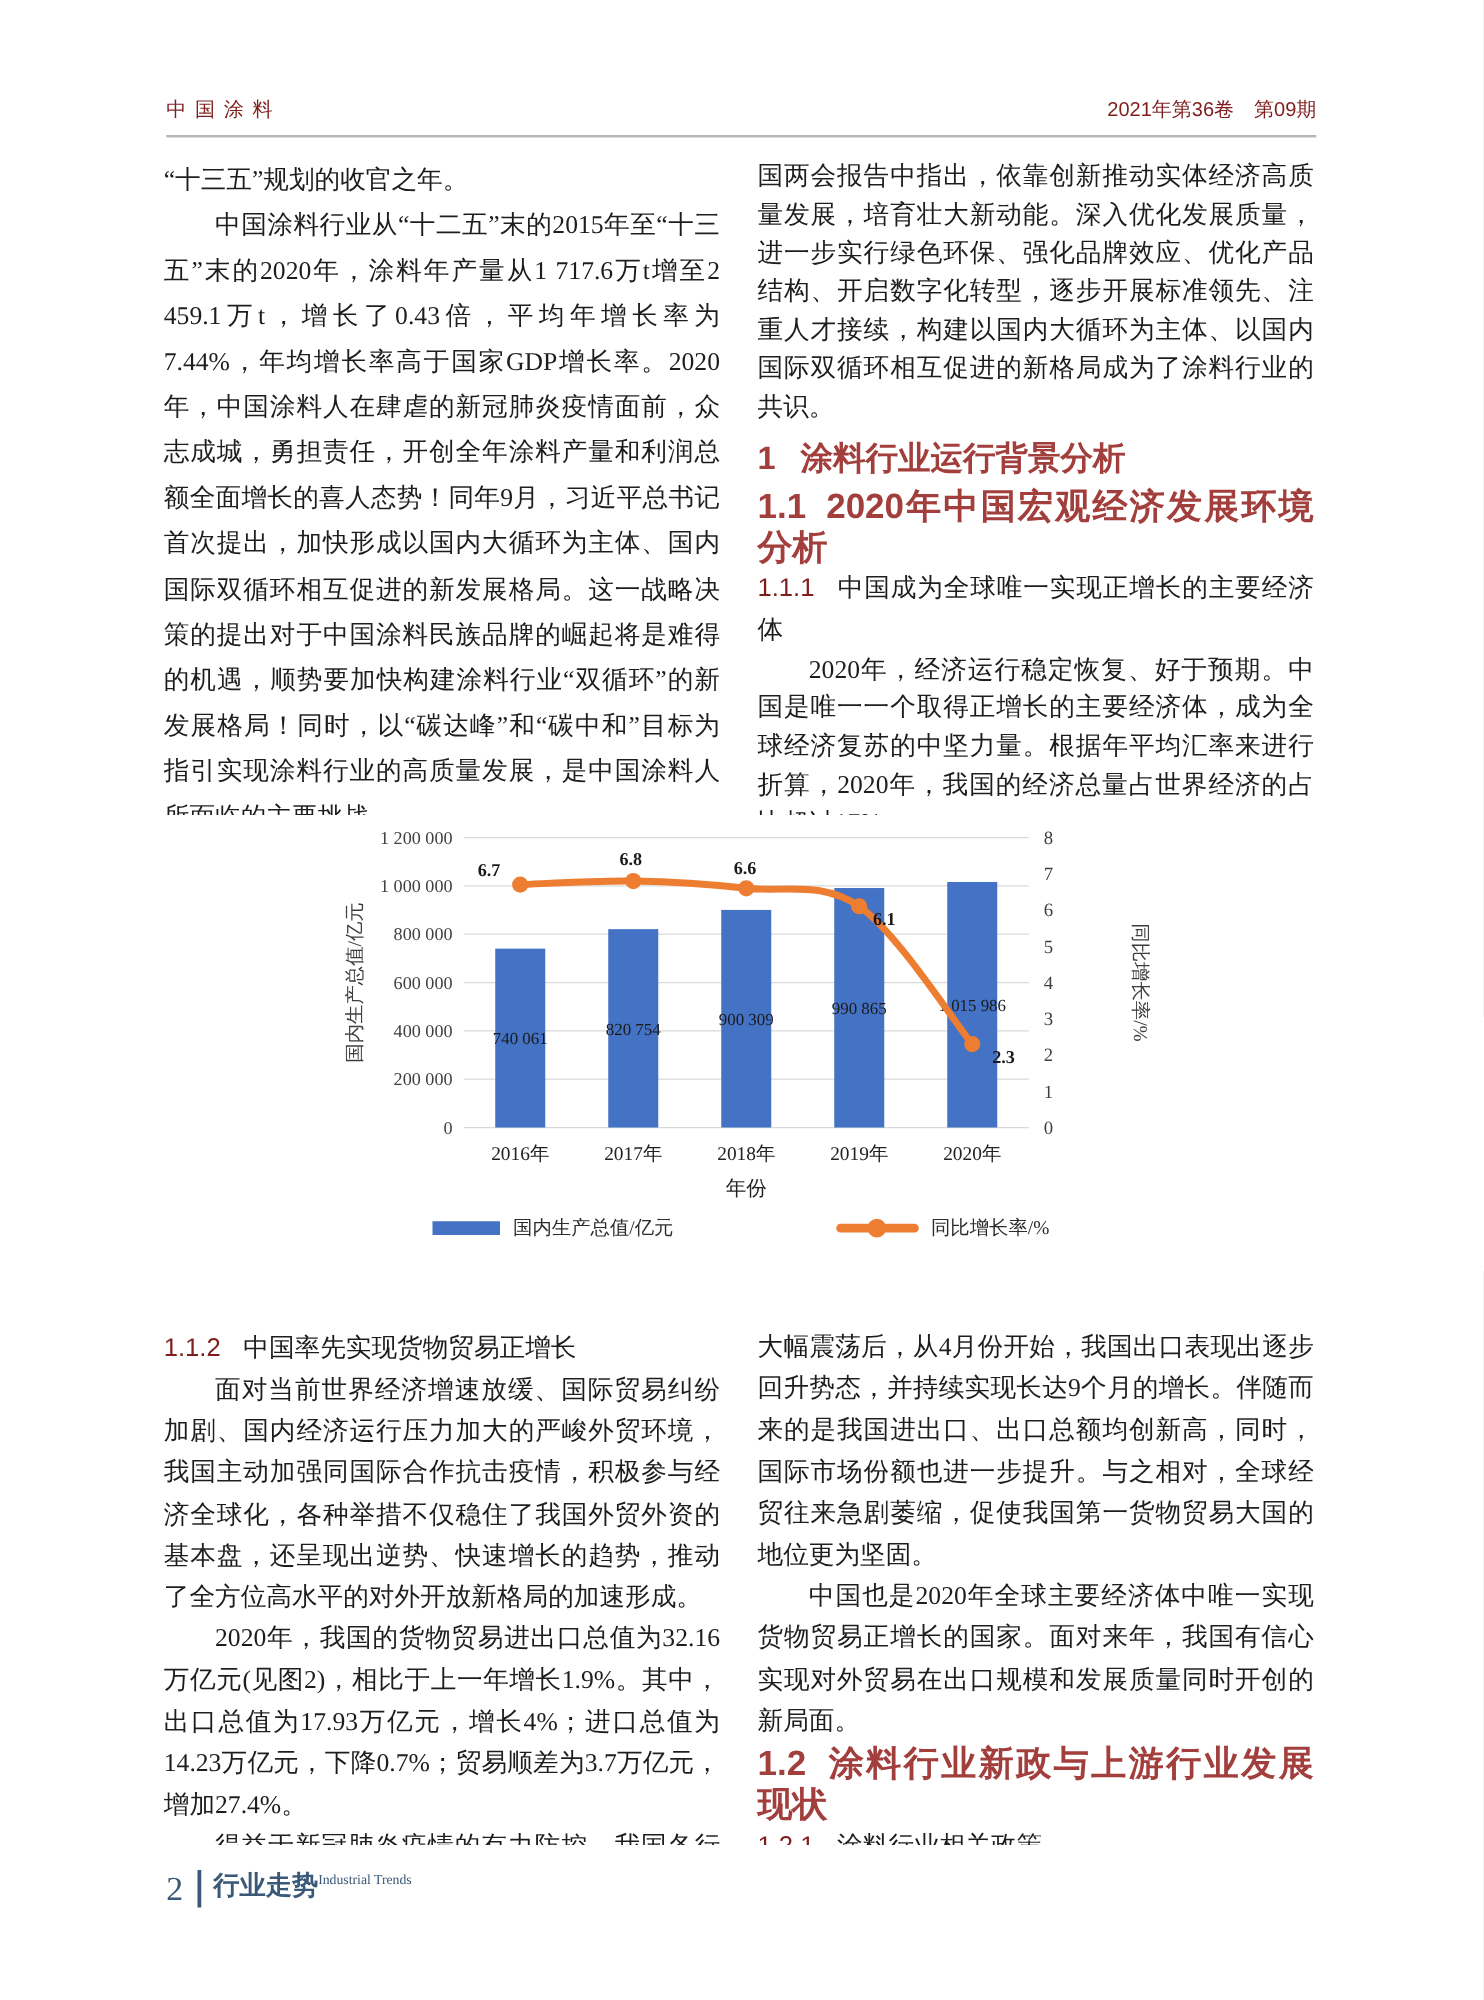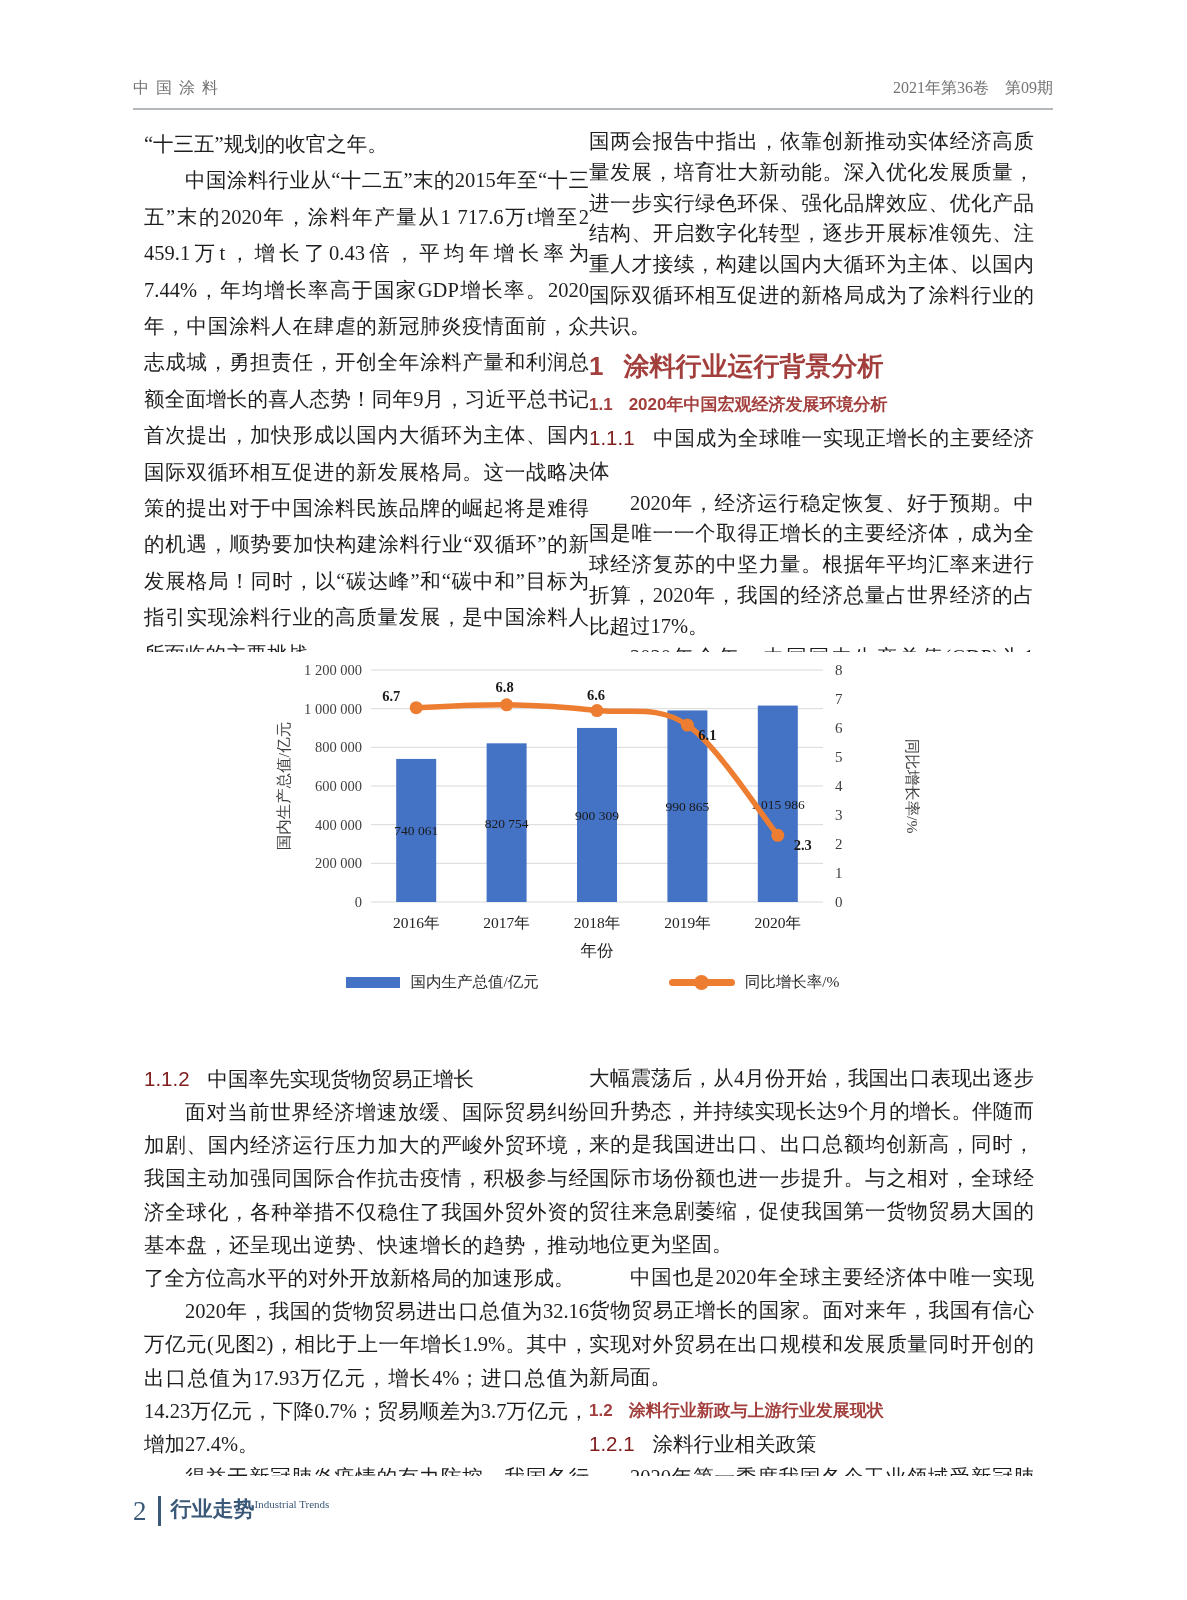--- a/index.html
+++ b/index.html
@@ -1,37 +1,37 @@
 <!DOCTYPE html>
 <html><head>
 <meta charset="utf-8">
 <style>
   html,body{margin:0;padding:0;background:#e8e8e8;}
   .page{position:relative;width:1187px;height:1600px;background:#ffffff;margin:0 auto;overflow:hidden;
         font-family:"Liberation Serif","DejaVu Serif",serif;color:#1d1d1d;}
   
   .pg-header{position:absolute;left:133px;top:78px;width:920px;display:flex;justify-content:space-between;
              align-items:flex-end;padding-bottom:9px;border-bottom:2px solid #b5b8ba;
-             color:#737373;font-size:16px;font-family:Liberation Serif, serif;}
+             color:#7f1d1d;font-size:16px;font-family:Liberation Sans, sans-serif;}
   .journal-name{letter-spacing:7px;}
   
-  .sec{position:absolute;left:144px;width:920px;display:flex;justify-content:flex-start;}
+  .sec{position:absolute;left:131px;width:920px;display:flex;justify-content:space-between;}
   .sec-top{top:126px;height:526px;overflow:hidden;}
   .sec-bottom{top:1062px;height:414px;overflow:hidden;}
   .col{width:445px;text-align:justify;font-size:20.5px;}
   .col p{margin:0;}
   .lh-a{line-height:36.4px;}
   .lh-b{line-height:30.8px;}
   .lh-c{line-height:33.2px;}
   .indent{text-indent:2em;}
   
   .h-red{color:#A23F3D;font-family:"Liberation Sans","DejaVu Sans",sans-serif;font-weight:bold;}
   .h1-sec{font-size:26px;line-height:40px;margin:4px 0 2px;}
   .h1-sec .sec-num{margin-right:20px;}
-  .h2-sec{font-size:17px;line-height:33px;margin:0;}
+  .h2-sec{font-size:28px;line-height:33px;margin:0;}
   .h2-sec .sec-num{margin-right:16px;}
   .h3-sec{font-size:20.5px;line-height:33px;margin:0;font-weight:normal;color:#1d1d1d;}
   .h3-sec .sec-num{color:#7f1d1d;font-family:"Liberation Sans","DejaVu Sans",sans-serif;margin-right:18px;}
   
   .figure-block{position:absolute;left:133px;top:650px;width:920px;text-align:center;}
   .chart-svg{display:block;margin:0 auto;}
   .legend{display:flex;justify-content:center;align-items:center;gap:130px;margin-top:2px;
           font-size:15.5px;color:#2c2c2c;}
   .legend-item{display:flex;align-items:center;gap:10px;}
   .swatch-bar{width:54px;height:11px;background:#4472C4;}

